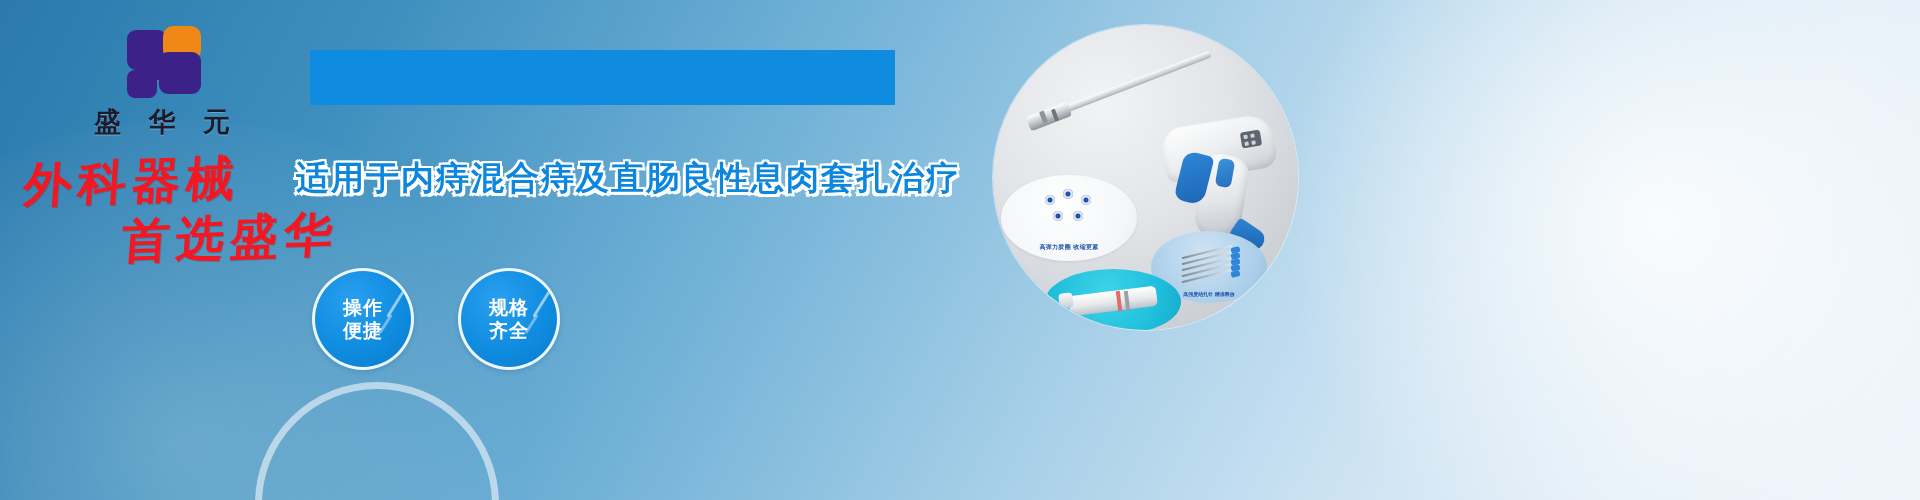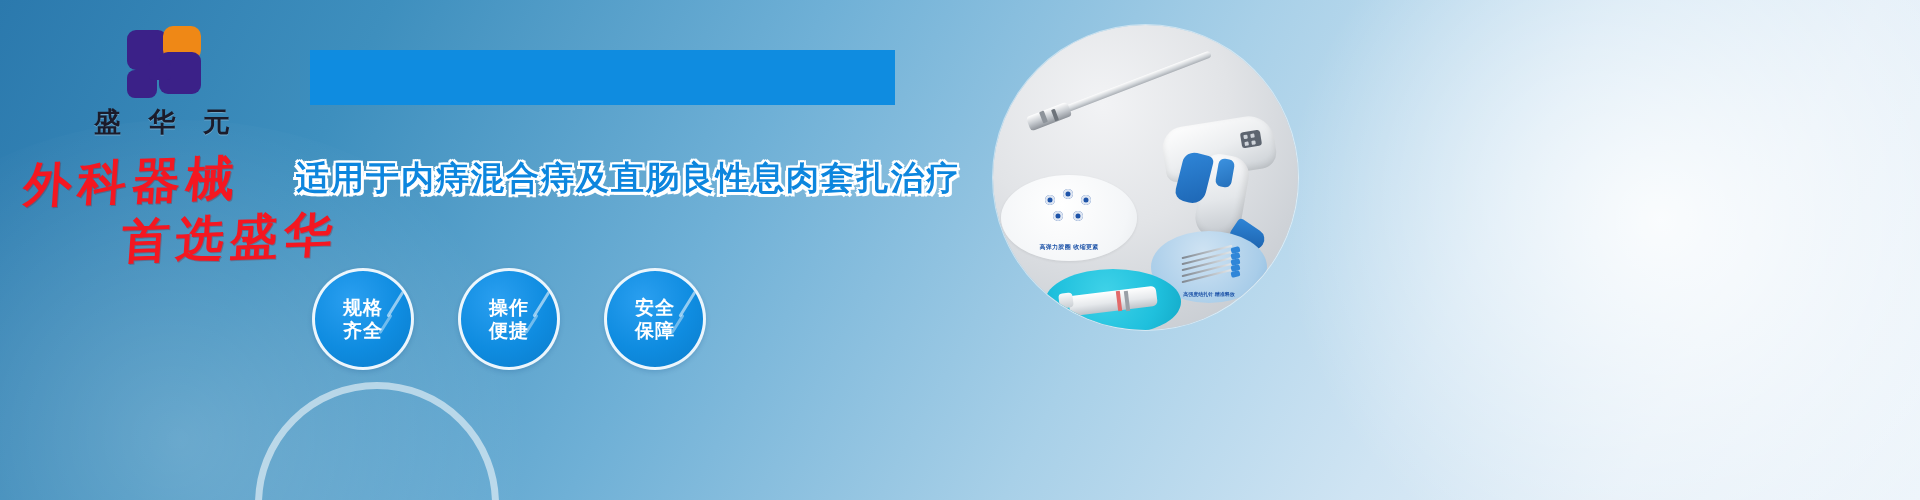--- a/index.html
+++ b/index.html
@@ -239,38 +239,32 @@
 
   <div id="title-banner"></div>
 
   <div id="subtitle">适用于内痔混合痔及直肠良性息肉套扎治疗</div>
 
   <div id="features">
 
     <div class="feature">
       <span class="slash"></span>
       <span class="slash2"></span>
-      <span>规格</span>
-      <span>齐全</span>
+      <span>操作</span>
+      <span>便捷</span>
     </div>
 
     <div class="feature">
       <span class="slash"></span>
       <span class="slash2"></span>
-      <span>操作</span>
-      <span>便捷</span>
-    </div>
-
-
-    <div class="feature">
-      <span class="slash"></span>
-      <span class="slash2"></span>
-      <span>安全</span>
-      <span>保障</span>
-    </div>
+      <span>规格</span>
+      <span>齐全</span>
+    </div>
+
+
 
   </div>
 
   <div id="product">
 
     <span class="shaft"></span>
     <span class="shaft-tip"></span>
     <span class="shaft-tip-band"></span>
     <span class="shaft-tip-band2"></span>
 

